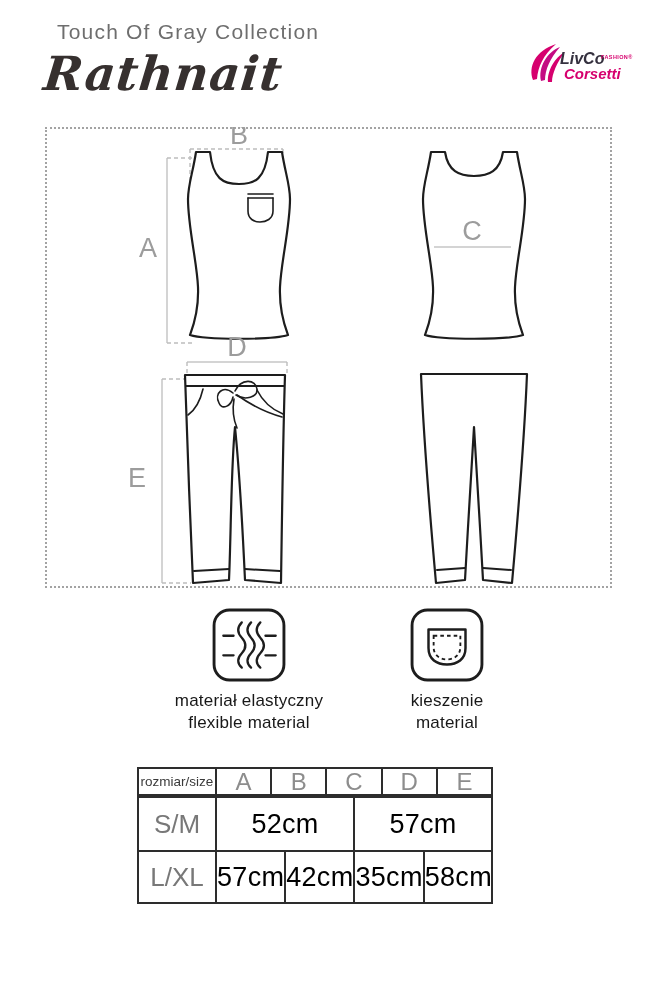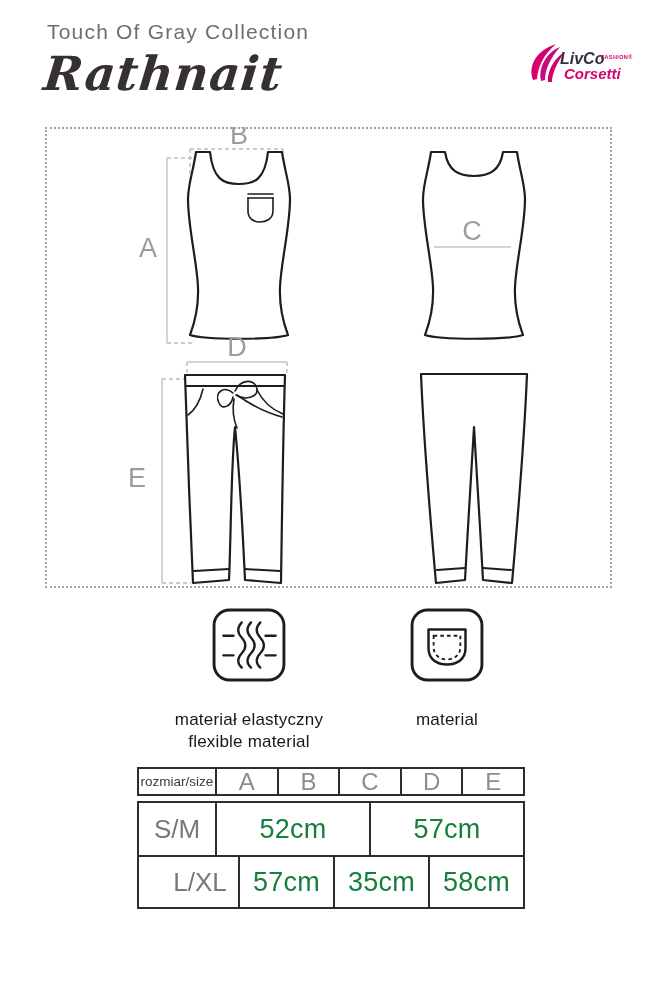--- a/index.html
+++ b/index.html
@@ -1,20 +1,20 @@
 <!DOCTYPE html>
 <html><head>
 <meta charset="utf-8">
 <style>
   * { margin:0; padding:0; box-sizing:border-box; }
   html,body { background:#ffffff; }
   body { width:667px; height:1000px; font-family:"Liberation Sans", sans-serif; position:relative; overflow:hidden; }
 
   .collection-title{
-    position:absolute; left:47px; top:20px;
+    position:absolute; left:57px; top:20px;
     font-size:21px; color:#6e6e6e; letter-spacing:1.2px; font-weight:400;
   }
   .product-name{
     position:absolute; left:44px; top:46px;
     font-family:"DejaVu Serif", serif; font-style:italic; font-weight:bold;
     font-size:47px; color:#36302f; transform:skewX(-6deg); letter-spacing:1px;
   }
   .brand-logo{ position:absolute; left:527px; top:42px; width:118px; height:44px; }
 
   .dashed-box{
@@ -27,34 +27,34 @@
   .garment-line{ fill:none; stroke:#1d1d1d; stroke-width:2; stroke-linecap:round; }
   .garment-thin{ fill:none; stroke:#1d1d1d; stroke-width:1.6; stroke-linecap:round; }
   .measure-solid{ stroke:#c6c6c6; stroke-width:1.5; fill:none; }
   .measure-dash{ stroke:#bdbdbd; stroke-width:1.4; fill:none; stroke-dasharray:4 3; }
   .measure-label{ fill:#9c9c9c; font-size:27px; font-family:"Liberation Sans", sans-serif; }
 
   .feature{ position:absolute; width:220px; text-align:center; }
   .feature-elastic{ left:139px; top:608px; }
   .feature-pockets{ left:337px; top:608px; }
   .feature-icon{ display:block; margin:0 auto; }
-  .feature-text{ margin-top:27px; font-size:17px; line-height:22px; color:#181818; letter-spacing:0.2px; }
-
-  .size-table{ position:absolute; left:137px; top:767px; width:388px; color:#2a2a2a; }
+  .feature-text{ margin-top:8px; font-size:17px; line-height:22px; color:#181818; letter-spacing:0.2px; }
+
+  .size-table{ position:absolute; left:137px; top:767px; width:356px; color:#2a2a2a; }
   .t-header{ display:flex; height:29px; border:2px solid #2d2d2d; background:#fff; }
-  .t-body{ margin-top:5px; border:2px solid #2d2d2d; background:#fff; }
+  .t-body{ border:2px solid #2d2d2d; background:#fff; }
   .t-row{ display:flex; height:52px; }
-  .t-row + .t-row{ border-top:2px solid #2d2d2d;padding-left:23px; }
+  .t-row + .t-row{ border-top:2px solid #2d2d2d; }
   .t-cell{ display:flex; align-items:center; justify-content:center; flex:1; }
   .t-cell + .t-cell{ border-left:2px solid #2d2d2d; }
   .t-cell.t-first{ flex:0 0 76px; }
   .t-size-label{ font-size:13.5px; color:#3a3a3a; }
   .t-letter{ font-size:24px; color:#8d8d8d; }
   .t-rowlabel{ font-size:26px; color:#787878; }
-  .t-value{ font-size:27px; color:#15803d; letter-spacing:0.3px; }
+  .t-value{ font-size:27px; color:#000000; letter-spacing:0.3px; }
 </style>
 </head>
 <body>
 
 <div>
 
   <div class="collection-title">Touch Of Gray Collection</div>
   <div class="product-name">Rathnait</div>
 
   <svg class="brand-logo" viewBox="0 0 118 44">
@@ -189,20 +189,21 @@
     </div>
   </div>
 
   <div class="feature feature-pockets">
     <svg class="feature-icon" width="74" height="74" viewBox="0 0 72 72">
       <rect x="2" y="2" width="68" height="68" rx="15" fill="#fff" stroke="#1d1d1d" stroke-width="2.8"></rect>
       <path d="M 18,21 L 54,21 L 54,39 C 54,50 46,55 36,55 C 26,55 18,50 18,39 Z" fill="none" stroke="#1d1d1d" stroke-width="2.4" stroke-linejoin="round"></path>
       <path d="M 23,27 L 49,27 L 49,38 C 49,46 43,50 36,50 C 29,50 23,46 23,38 Z" fill="none" stroke="#1d1d1d" stroke-width="1.8" stroke-dasharray="3.5 3"></path>
     </svg>
     <div class="feature-text">
+      <div>kieszenie</div>
       <div>material</div>
     </div>
   </div>
 
   <div class="size-table">
     <div class="t-header">
       <div class="t-cell t-first t-size-label">rozmiar/size</div>
       <div class="t-cell t-letter">A</div>
       <div class="t-cell t-letter">B</div>
       <div class="t-cell t-letter">C</div>
@@ -211,19 +212,20 @@
     </div>
     <div class="t-body">
       <div class="t-row">
         <div class="t-cell t-first t-rowlabel">S/M</div>
         <div class="t-cell t-value">52cm</div>
         <div class="t-cell t-value">57cm</div>
       </div>
       <div class="t-row">
         <div class="t-cell t-first t-rowlabel">L/XL</div>
         <div class="t-cell t-value">57cm</div>
+        <div class="t-cell t-value">42cm</div>
         <div class="t-cell t-value">35cm</div>
         <div class="t-cell t-value">58cm</div>
       </div>
     </div>
   </div>
 
 </div>
 
 </body></html>

